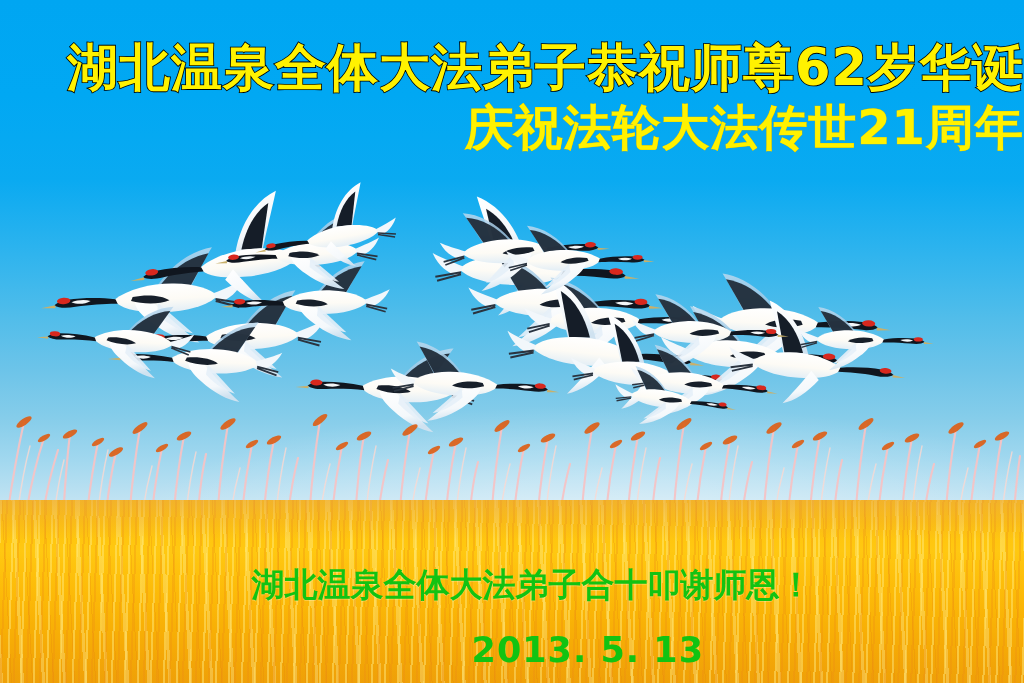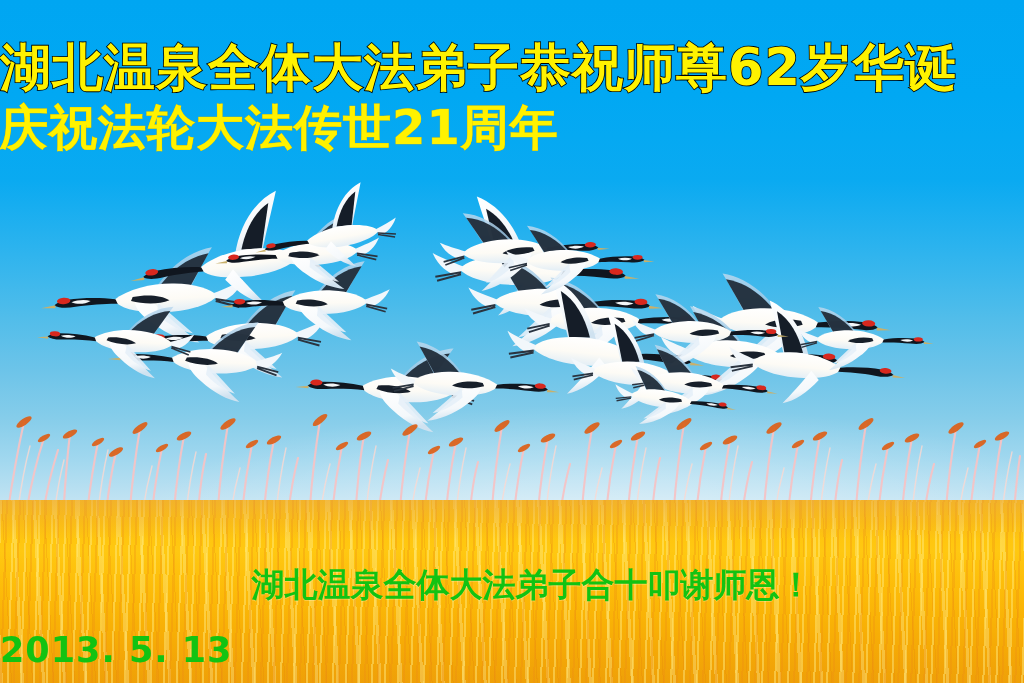--- a/index.html
+++ b/index.html
@@ -80,21 +80,21 @@
   }
 
   
   .reeds { position: absolute; left:0; top: 380px; width: 1024px; height: 160px; }
 
   
   .title-block {
     position: absolute;
     left: 0; top: 38px;
     width: 1024px;
-    text-align: left;
+    text-align: right;
   }
   .title-line1 {
     font-size: 51px;
     font-weight: 700;
     letter-spacing: 1px;
     color: #fff200;
     line-height: 60px;
     -webkit-text-stroke: 1.6px #000;
     paint-order: stroke fill;
     text-shadow: 0 0 1px #000;
@@ -121,21 +121,21 @@
     color: #12c312;
     letter-spacing: 0px;
     white-space: nowrap;
     text-shadow: 0 1px 0 rgba(255,255,255,0.25);
     padding-left: 25px;
   }
   .date {
     position: absolute;
     left: 0; top: 630px;
     width: 824px;
-    text-align: left;
+    text-align: right;
     padding-right: 120px;
     box-sizing: border-box;
     font-size: 35px;
     font-weight: 700;
     color: #12c312;
     letter-spacing: 1px;
     white-space: nowrap;
   }
 </style>
 </head>

